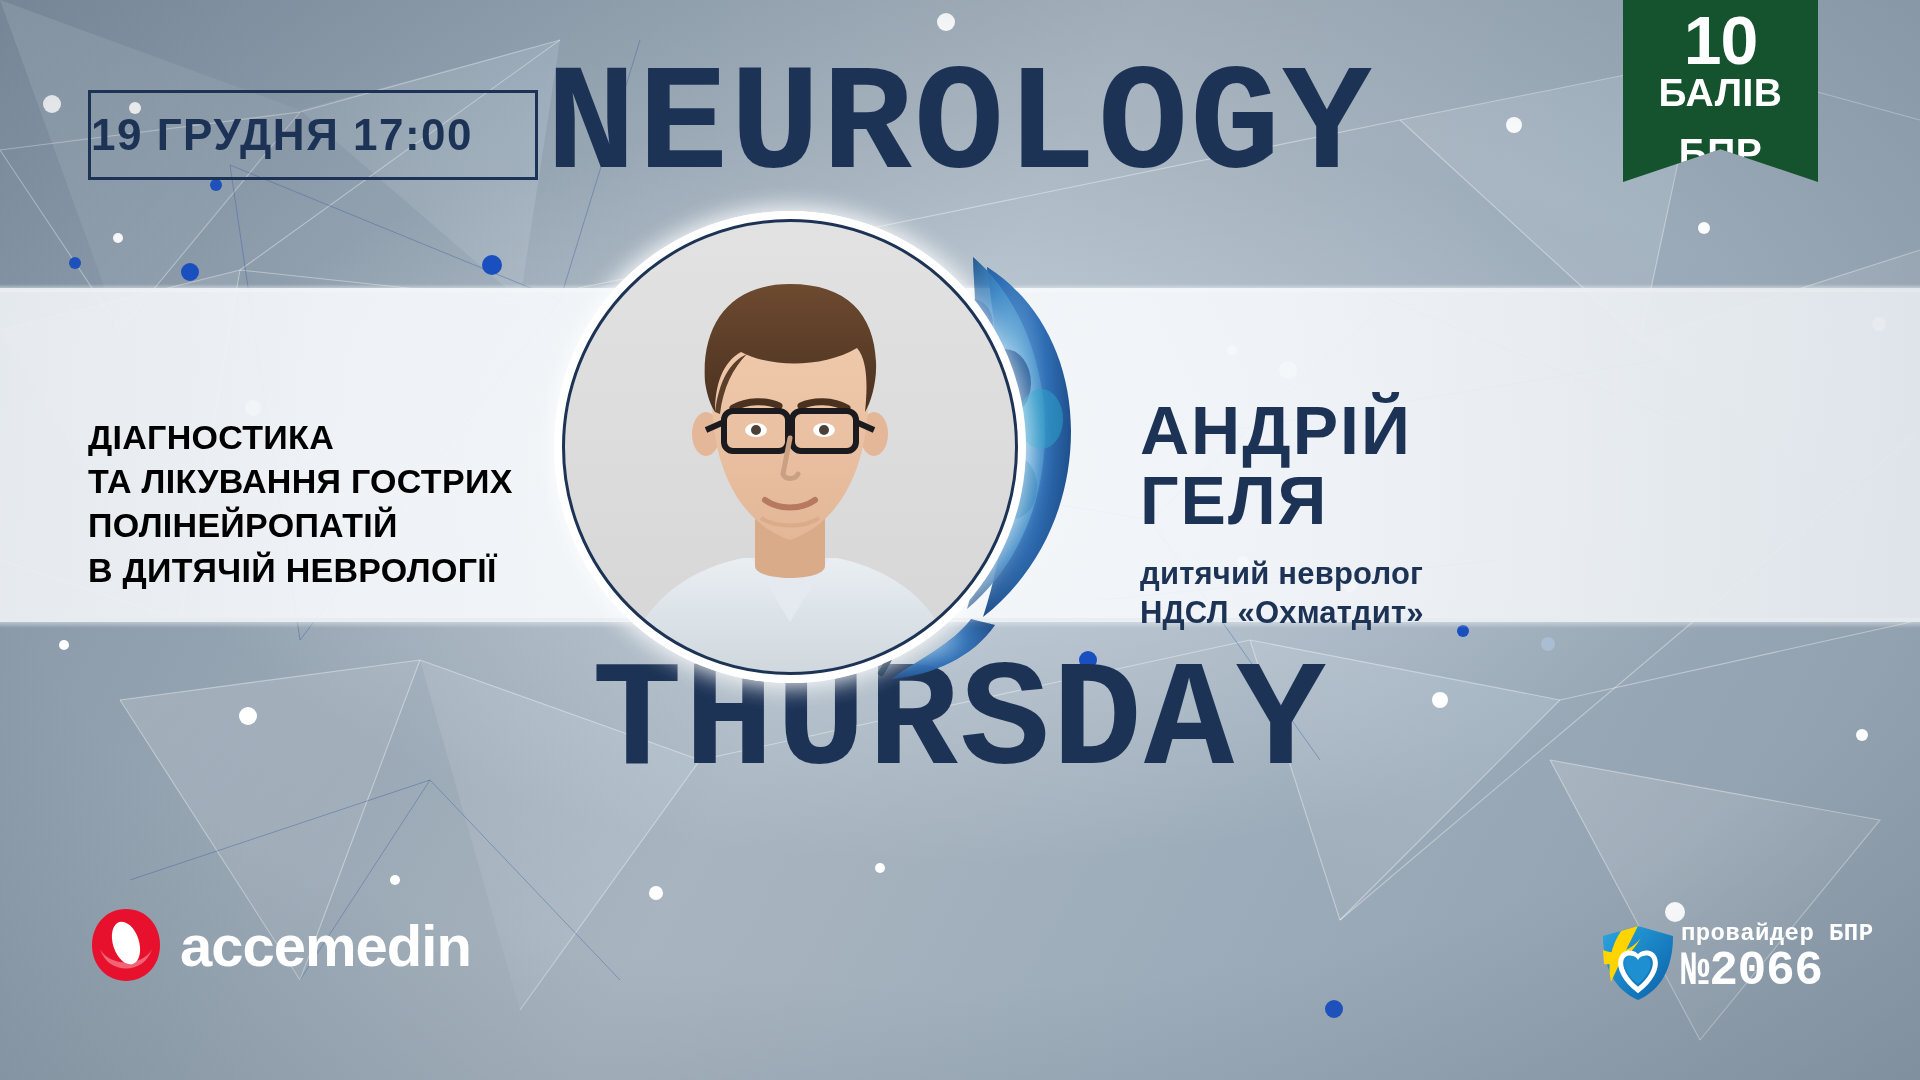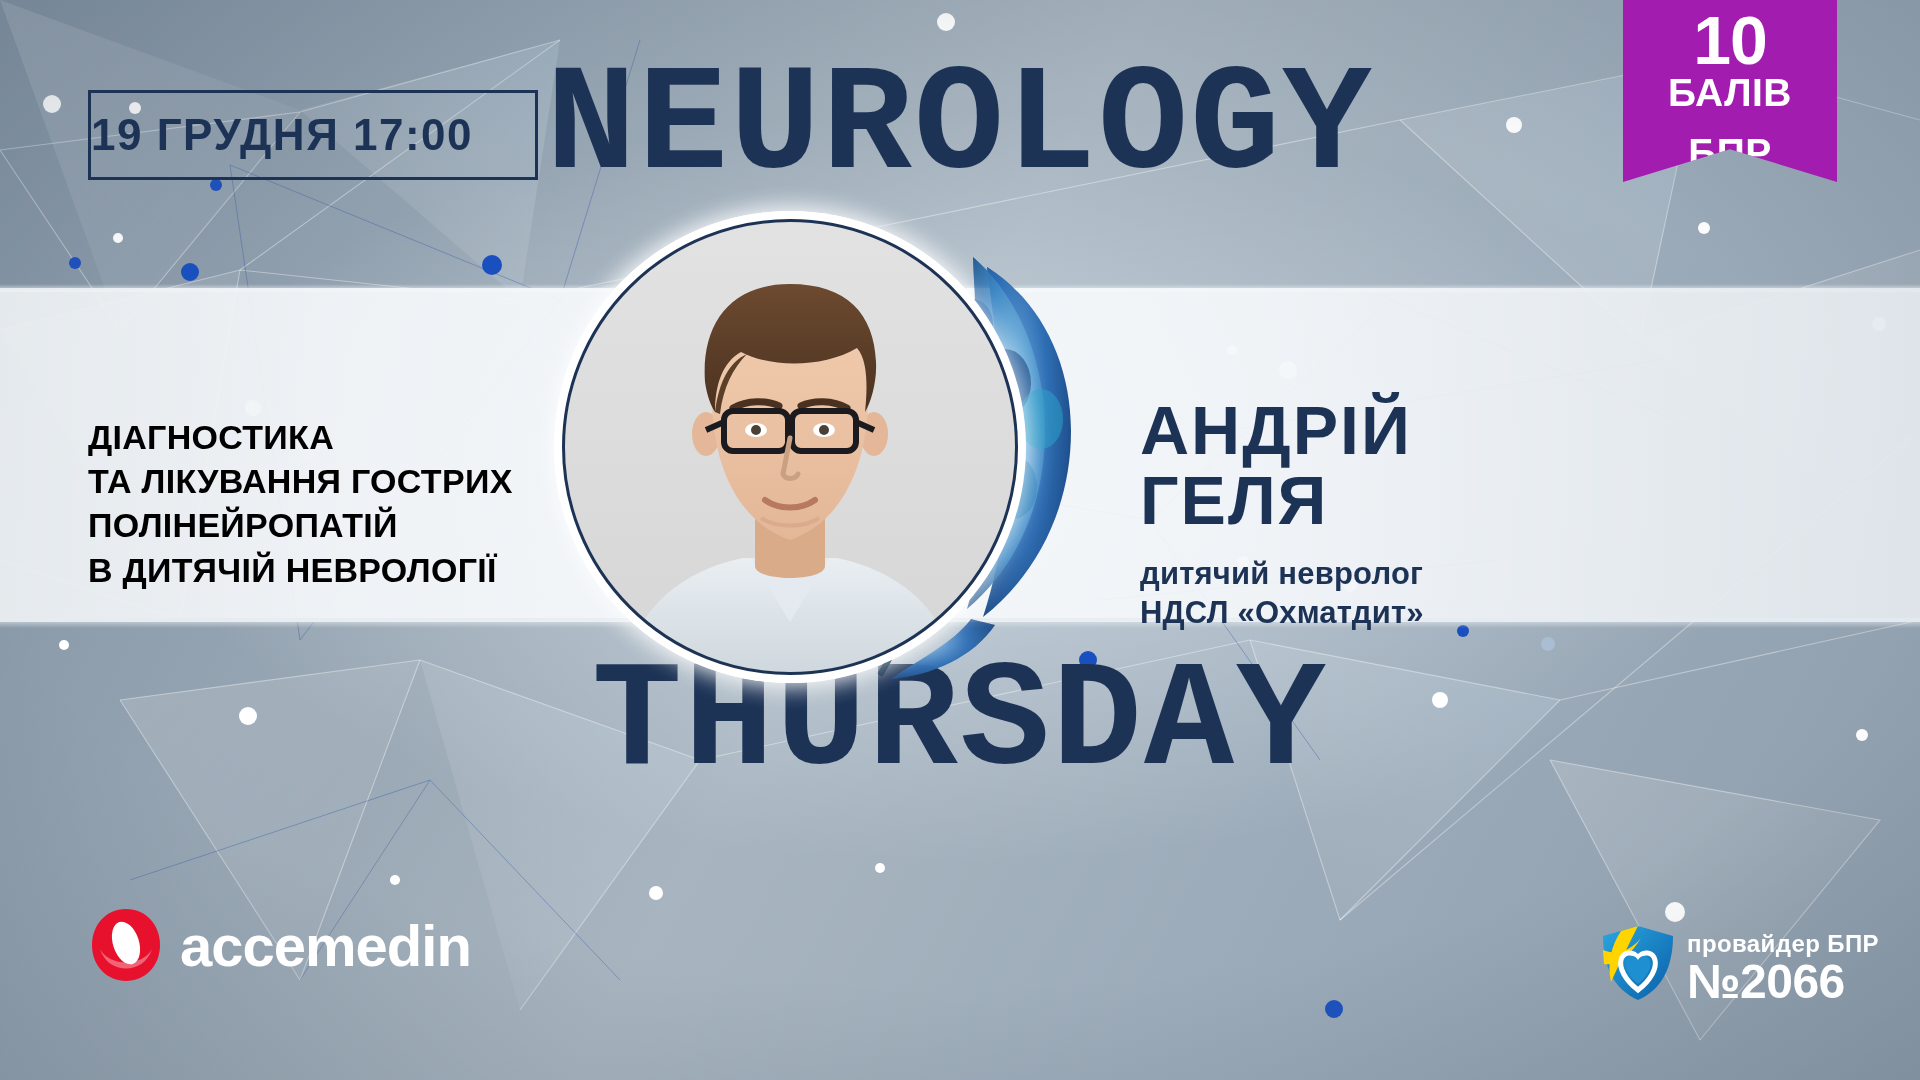--- a/index.html
+++ b/index.html
@@ -104,39 +104,39 @@
     font-size:68px; font-weight:bold; color:#1d3356;
     line-height:1.03; letter-spacing:2px; text-transform:uppercase;
   }
   .speaker-cred {
     font-size:31px; font-weight:bold; color:#1d3356;
     line-height:1.24; letter-spacing:.2px; margin-top:20px;
   }
 
   
   #credit-badge {
-    position:absolute; left:1623px; top:0; width:214px; height:182px;
-    background:#a21caf;
+    position:absolute; left:1623px; top:0; width:195px; height:182px;
+    background:#14532d;
     clip-path:polygon(0 0, 100% 0, 100% 100%, 50% 82%, 0 100%);
     text-align:center; color:#ffffff; padding-top:8px;
   }
   #credit-number { font-size:68px; font-weight:bold; line-height:.95; letter-spacing:-1px; }
   #credit-l1 { font-size:39px; font-weight:bold; line-height:1.0; letter-spacing:.5px; }
   #credit-l2 { font-size:39px; font-weight:bold; line-height:1.0; letter-spacing:.5px;margin-top:21px; }
 
   
   #accemedin { position:absolute; left:88px; top:905px; display:flex; align-items:center; gap:16px; }
   #accemedin-mark { width:76px; height:80px; position:relative; }
   #accemedin-text {
     font-size:58px; font-weight:bold; color:#ffffff; letter-spacing:-1px;
     font-family:"Liberation Sans", sans-serif;
   }
 
   
-  #provider { position:absolute; left:1595px; top:920px; display:flex; align-items:flex-end; gap:6px; }
+  #provider { position:absolute; left:1595px; top:920px; display:flex; align-items:flex-start; gap:0;font-family:Liberation Mono, monospace; }
   #provider-shield { width:86px; height:86px; }
   #provider-label { font-size:24px; font-weight:bold; color:#ffffff; letter-spacing:.4px; }
   #provider-number { font-size:48px; font-weight:bold; color:#ffffff; line-height:1; letter-spacing:-.5px; }
 </style>
 </head>
 <body>
 
 <div id="stage">
 
   <div class="bg-base"></div>

